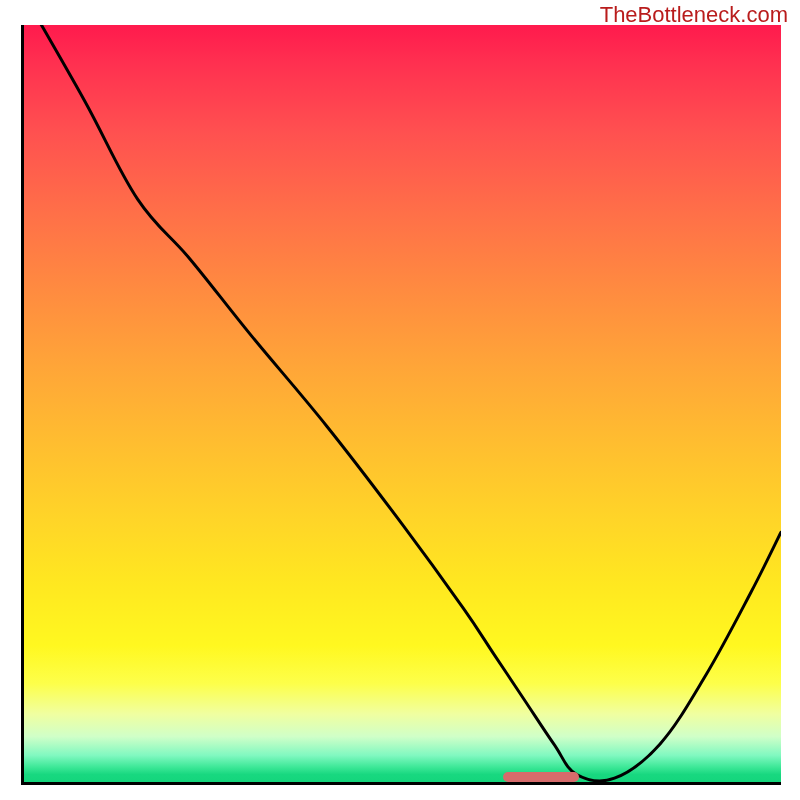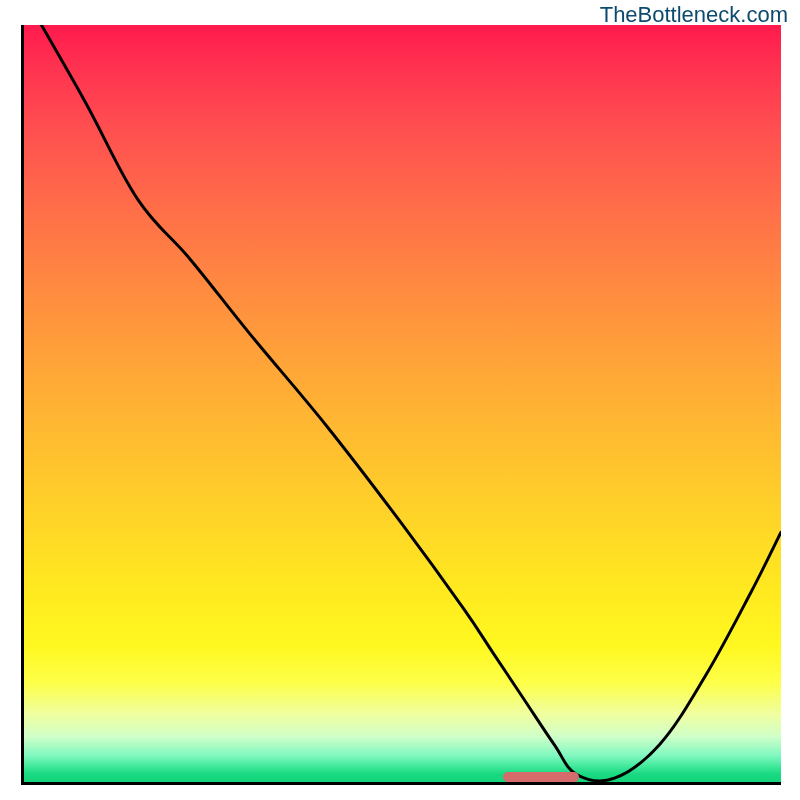--- a/index.html
+++ b/index.html
@@ -43,21 +43,21 @@
       #18d880 99%,
       #14d57c 100%
     );
   }
   .watermark {
     position: absolute;
     top: 2px;
     right: 12px;
     font-family: Arial, Helvetica, sans-serif;
     font-size: 22px;
-    color: #0c4a6e;
+    color: #b91c1c;
     font-weight: 400;
   }
   .curve-svg {
     position: absolute;
     left: 0;
     top: 0;
     width: 100%;
     height: 100%;
   }
   .optimal-marker {

